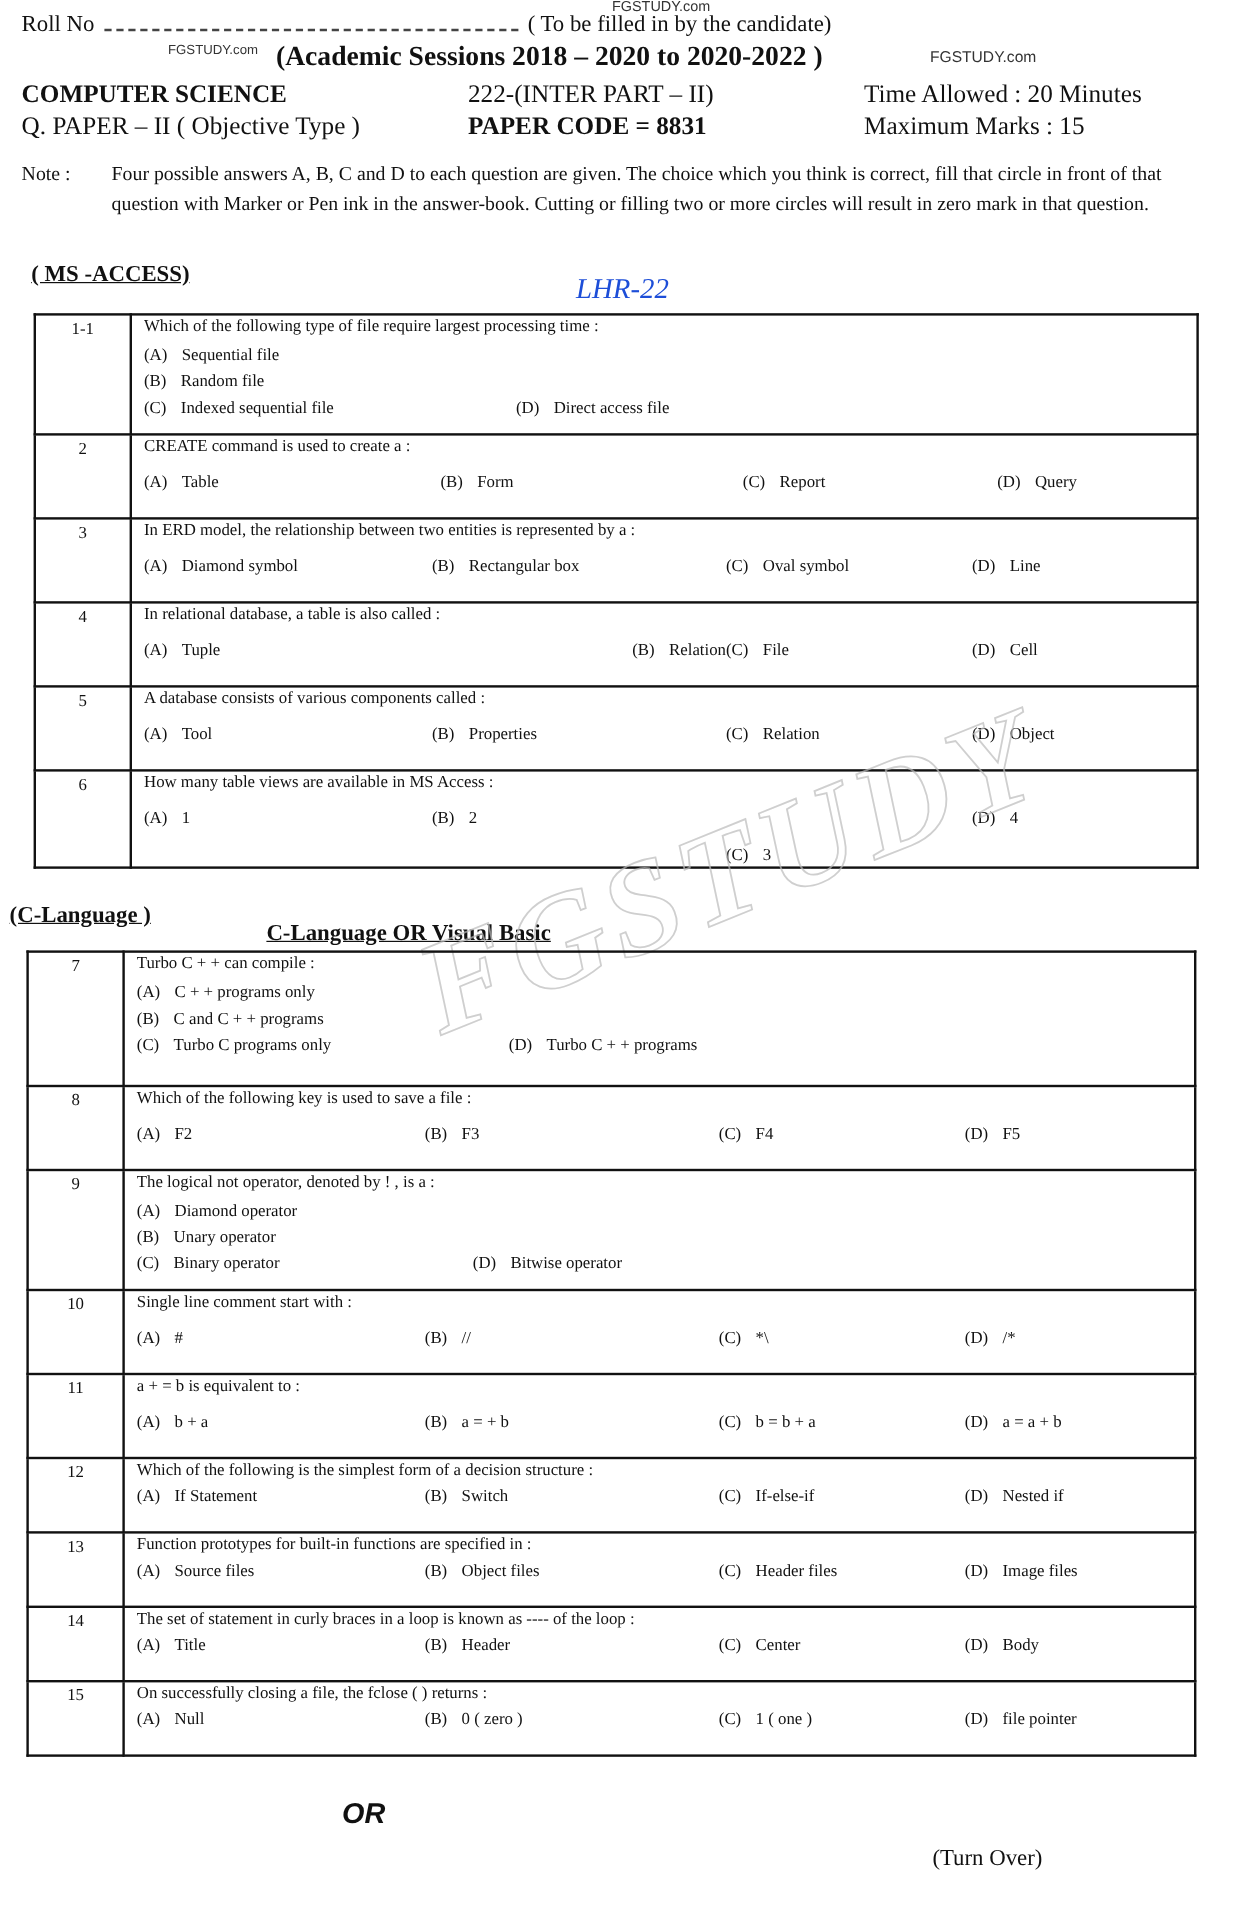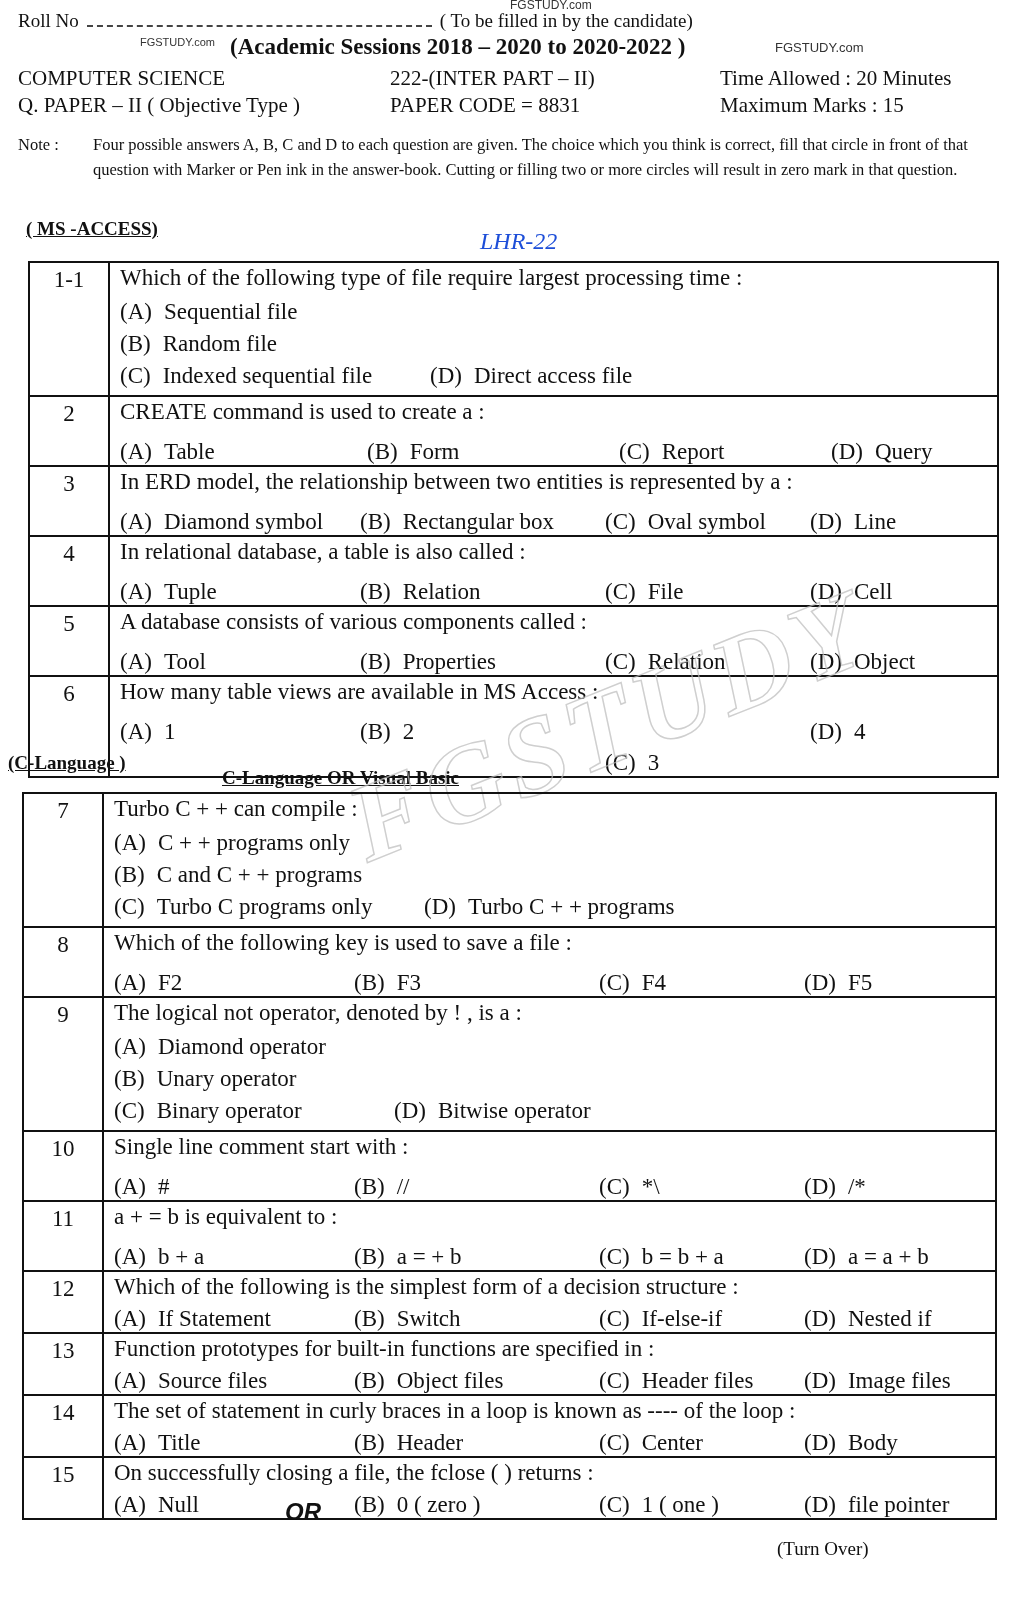--- a/index.html
+++ b/index.html
@@ -6,27 +6,27 @@
   body { width:1035px; height:1600px; position:relative; overflow:hidden;
          font-family:"Liberation Serif", serif; color:#111; }
   .abs { position:absolute; }
   .wm-small { font-family:"Liberation Sans", sans-serif; font-size:12px; color:#333; }
   .roll { left:18px; top:10px; font-size:19px; }
   .roll .line { display:inline-block; width:345px; border-bottom:2px dashed #444; margin:0 8px; vertical-align:baseline; height:12px; }
   .sessions { left:230px; top:34px; font-size:23px; font-weight:bold; }
   .h-left { left:18px; font-size:21px; }
   .h-mid { left:390px; font-size:21px; }
   .h-right { left:720px; font-size:21px; }
-  .bold { font-weight:normal;text-align:right; }
+  .bold { font-weight:bold;text-align:right; }
   .note { left:18px; top:132px; width:975px; font-size:16.5px; line-height:25px; }
   .note .lbl { position:absolute; left:0; top:0; }
   .note .txt { margin-left:75px; }
   .sec { font-size:19px; font-weight:bold; text-decoration:underline; }
   .handwrite { left:480px; top:228px; font-size:24px; font-style:italic; color:#1d4ed8; }
-  table.qt { position:absolute; border-collapse:collapse; font-size:23px; }
+  table.qt { position:absolute; border-collapse:collapse; font-size:14px; }
   table.qt td { border:2.5px solid #111; vertical-align:top; padding:0; }
   td.num { width:78px; text-align:center; padding-top:4px !important; }
   td.body { padding:2px 6px 0 10px !important; }
   .qtext { height:auto; }
   .opts { display:flex; flex-wrap:wrap; }
   .opt { white-space:nowrap; }
   .opt .lt { margin-right:12px; }
   .or-lbl { left:285px; top:1498px; font-family:"Liberation Sans", sans-serif; font-weight:bold; font-style:italic; font-size:24px; }
   .turn { left:777px; top:1538px; font-size:19px; }
   .wm-big { left:330px; top:770px; font-family:"Liberation Serif", serif; font-size:110px; font-weight:bold; font-style:italic;
@@ -95,21 +95,21 @@
             <div class="opt" style="width: 160px;"><span class="lt">(D)</span><span>Line</span></div>
           </div>
         </td>
       </tr>
       <tr style="height: 70px;">
         <td class="num">4</td>
         <td class="body">
           <div class="qtext">In relational database, a table is also called  :</div>
           <div class="opts" style="margin-top: 14px;">
             <div class="opt" style="width: 240px;"><span class="lt">(A)</span><span>Tuple</span></div>
-            <div class="opt" style="width: 245px;"><span class="lt">(B)</span><span>Relation</span></div>
+            <div class="opt" style="width: 245px; text-align: right;"><span class="lt">(B)</span><span>Relation</span></div>
             <div class="opt" style="width: 205px;"><span class="lt">(C)</span><span>File</span></div>
             <div class="opt" style="width: 160px;"><span class="lt">(D)</span><span>Cell</span></div>
           </div>
         </td>
       </tr>
       <tr style="height: 70px;">
         <td class="num">5</td>
         <td class="body">
           <div class="qtext">A database consists of various components called  :</div>
           <div class="opts" style="margin-top: 14px;">

